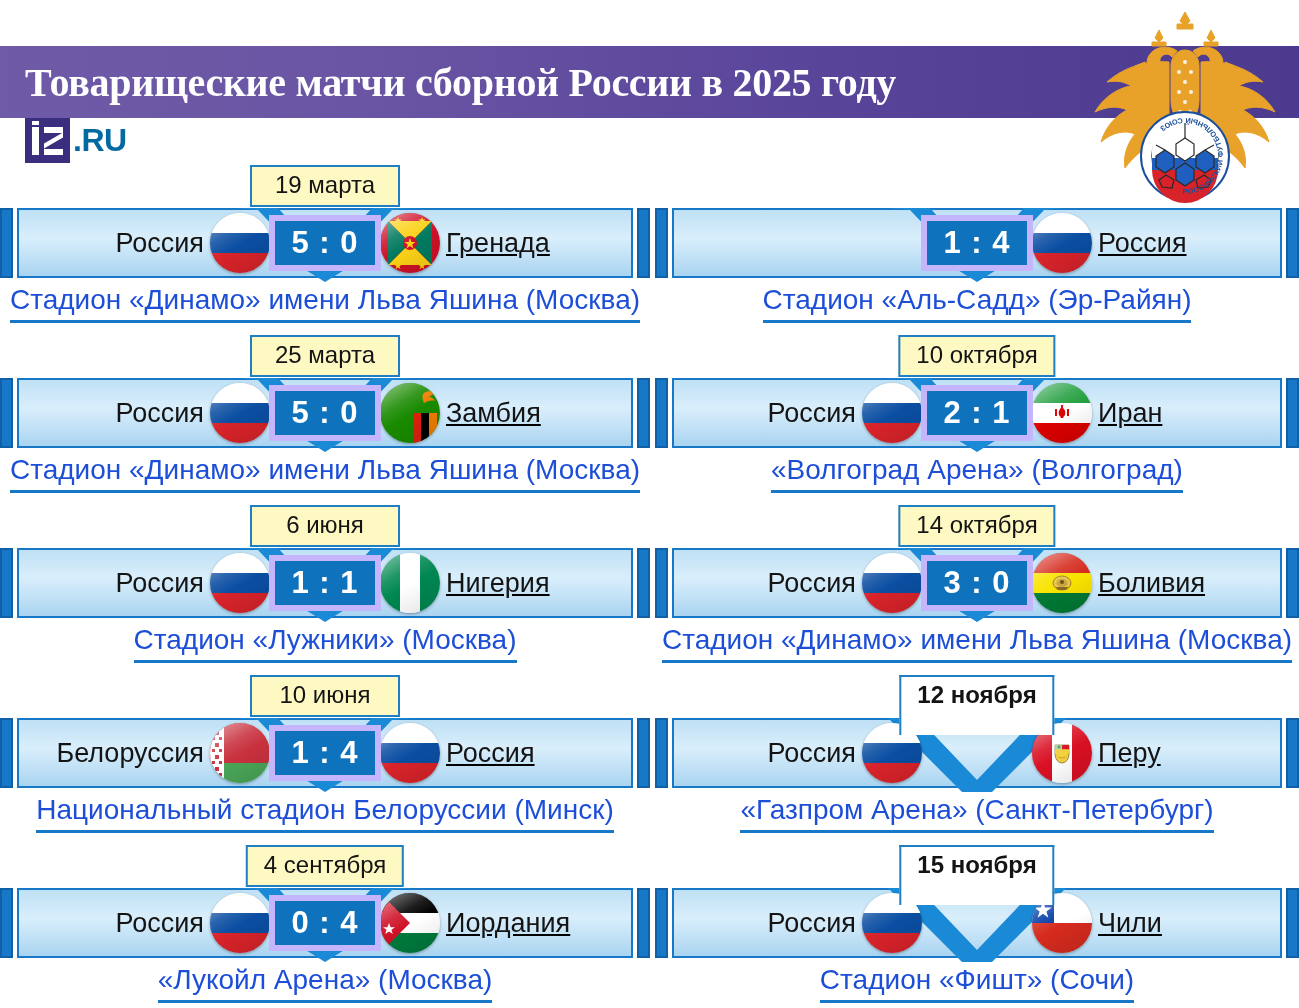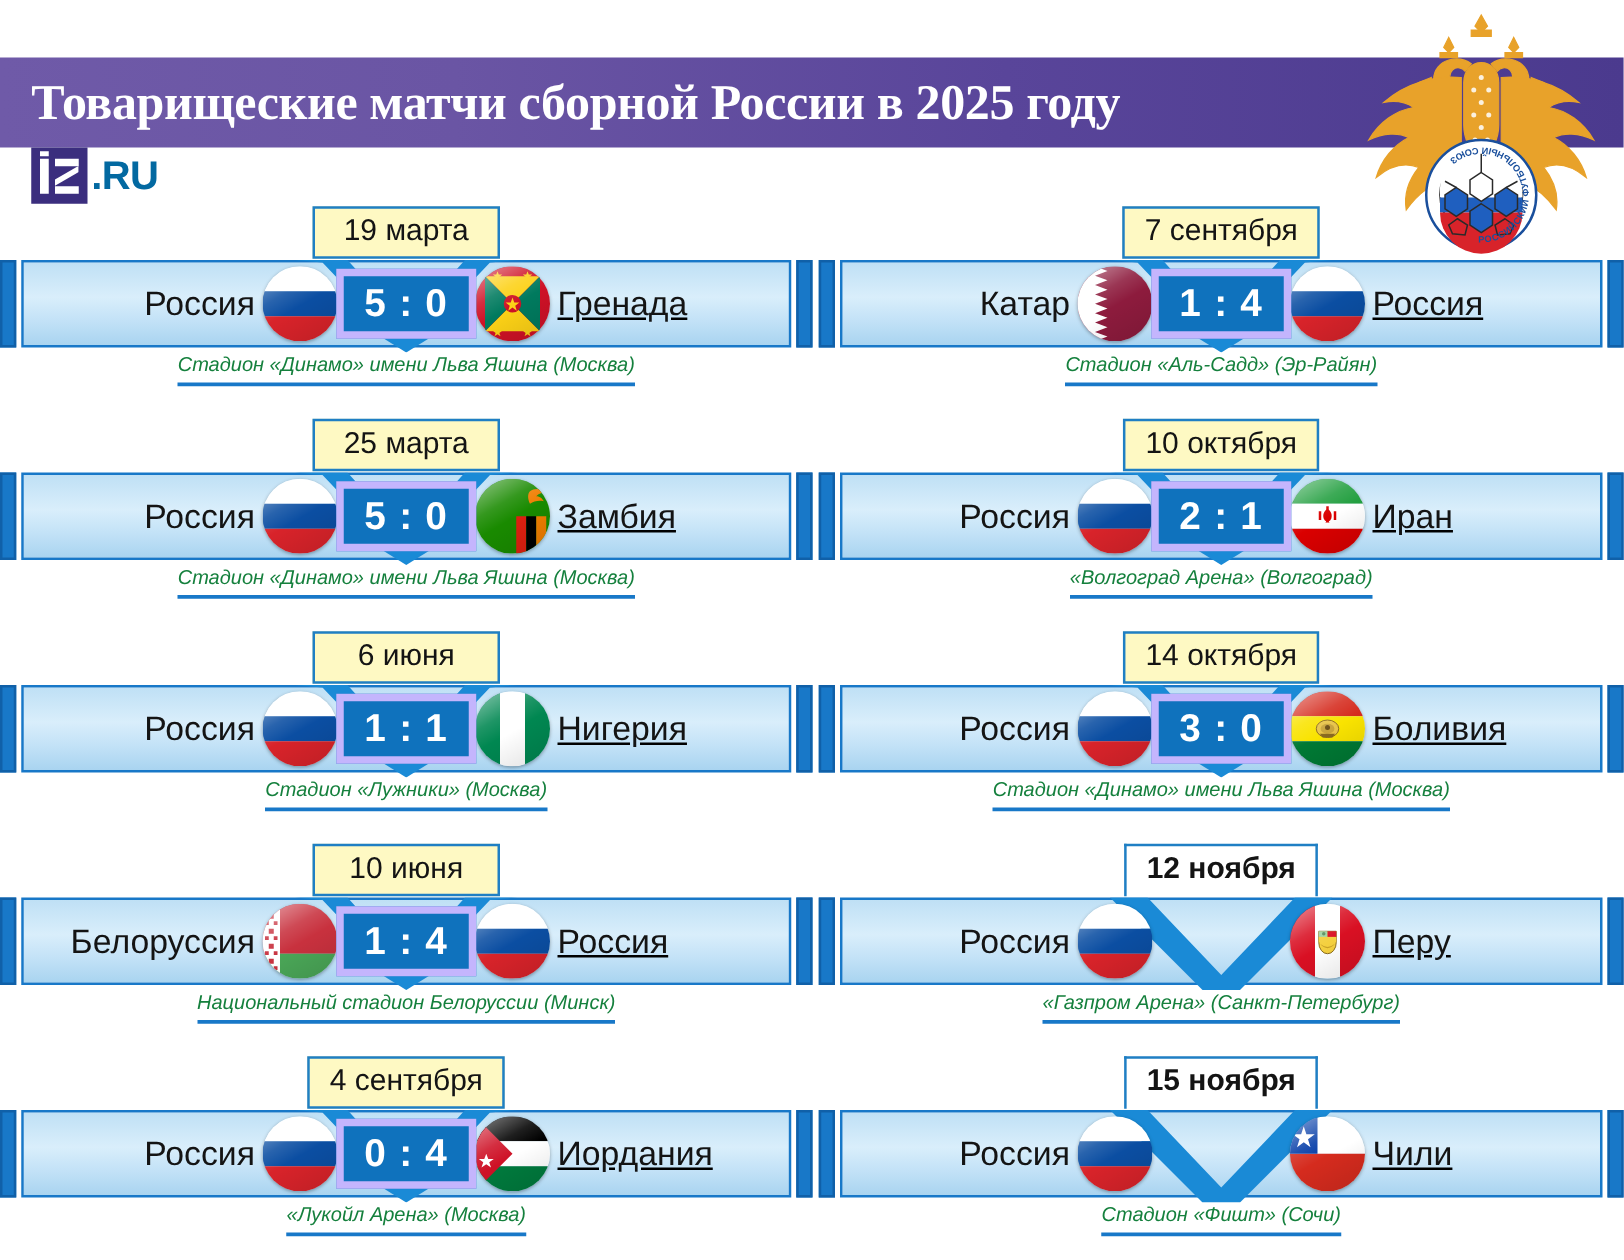--- a/index.html
+++ b/index.html
@@ -78,21 +78,21 @@
     font-size:24px;color:#141414;
     line-height:1.18;
     z-index:4;
     white-space:nowrap;
   }
   .match.upcoming .date-tab{
     background:#ffffff;
     font-weight:bold;
     border-color:#1f7fc4;
     border-bottom:none;
-    padding-bottom:8px;
+    padding-bottom:26px;
   }
 
   
   .bar{
     position:absolute;left:0;top:48px;width:100%;height:70px;
     box-sizing:border-box;
   }
   .bar-cap{
     position:absolute;top:0;width:13px;height:70px;background:#1878c8;
     border:2px solid #1060a8;box-sizing:border-box;
@@ -147,24 +147,23 @@
     display:flex;align-items:center;justify-content:center;
     z-index:5;
     font-weight:bold;font-size:31px;color:#ffffff;
     letter-spacing:1px;
   }
 
   
   .venue{
     position:absolute;left:0;top:124px;width:100%;
     text-align:center;
-    font-size:16px;color:#15803d;
+    font-size:28px;color:#1d4ed8;
     z-index:3;
     white-space:nowrap;
-    font-style:italic;
   }
   .venue span{
     display:inline-block;
     border-bottom:3px solid #1878c8;
     padding-bottom:4px;
   }
 </style>
 </head>
 <body>
 
@@ -505,44 +504,34 @@
       <polygon points="60,56 118,56 89,74" fill="#1a8ad6"></polygon>
     </svg>
         </div>
 
     <div class="bar">
       <div class="bar-cap left"></div>
       <div class="bar-panel"></div>
       <div class="bar-cap right"></div>
     </div>
 
-    <div class="side side-home">
-      <span class="team-name">Катар</span>
-      <span class="flag">
-            <svg viewBox="0 0 60 60">
-              <rect width="60" height="60" fill="#8d1b3d"></rect>
-              <path d="M0 0 h14 l10 3.75 -10 3.75 10 3.75 -10 3.75 10 3.75 -10 3.75 10 3.75 -10 3.75 10 3.75 -10 3.75 10 3.75 -10 3.75 10 3.75 -10 3.75 10 3.75 -10 3.75 L14 60 H0 z" fill="#fff"></path>
-            </svg>
-          </span>
-    </div>
 
     <div class="side side-away">
       <span class="flag">
             <svg viewBox="0 0 60 60">
               <rect width="60" height="20" fill="#fff"></rect>
               <rect y="20" width="60" height="20" fill="#0b4ea2"></rect>
               <rect y="40" width="60" height="20" fill="#d8232a"></rect>
             </svg>
           </span>
       <span class="team-name">Россия</span>
     </div>
 
     <div class="score">1 : 4</div>
 
-    <div class="date-tab">7 сентября</div>
 
     <div class="venue"><span>Стадион «Аль-Садд» (Эр-Райян)</span></div>
   </div>
       <div class="match played">
     <div class="chev">
           <svg viewBox="0 0 178 74" xmlns="http://www.w3.org/2000/svg">
       <polygon points="0,0 42,0 60,20 60,42 22,2" fill="#1a8ad6"></polygon>
       <polygon points="178,0 136,0 118,20 118,42 156,2" fill="#1a8ad6"></polygon>
       <polygon points="60,56 118,56 89,74" fill="#1a8ad6"></polygon>
     </svg>

